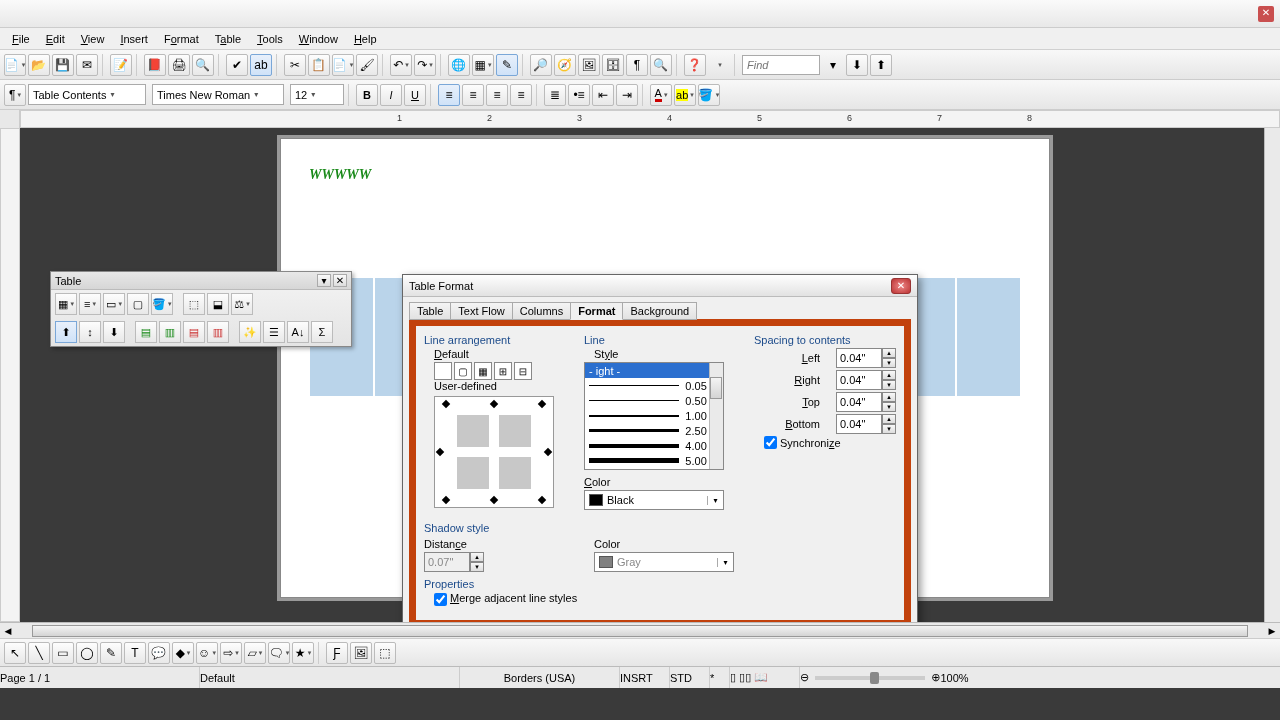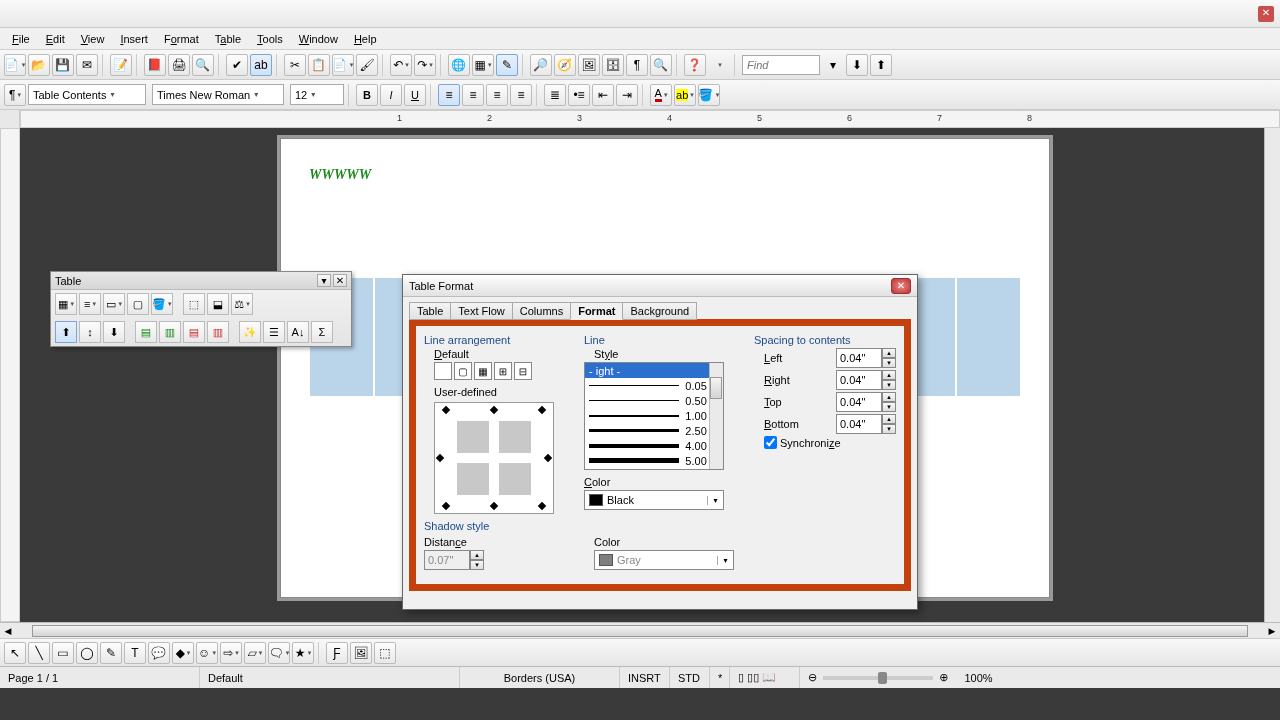--- a/index.html
+++ b/index.html
@@ -78,35 +78,35 @@
 .color-combo { display: flex; align-items: center; border: 1px solid #888; background: #fff; height: 20px; width: 140px; margin-top: 2px; }
 .color-combo .sw { width: 14px; height: 12px; margin: 0 4px; border: 1px solid #555; }
 .color-combo .dd { margin-left: auto; width: 16px; text-align: center; border-left: 1px solid #aaa; font-size: 8px; }
 
 .spin { display: inline-flex; align-items: center; margin-left: auto; }
 .spin input { width: 46px; height: 20px; border: 1px solid #888; padding: 0 3px; font-size: 11px; }
 .spin .ar { display: flex; flex-direction: column; }
 .spin .ar span { width: 14px; height: 10px; border: 1px solid #888; background: linear-gradient(#f8f8f8,#ddd); font-size: 7px; text-align: center; line-height: 8px; }
 
 .sprow { display: flex; align-items: center; margin: 2px 0 2px 10px; }
-.sprow label { width: 56px; }
+.sprow label { width: 56px; text-align: right; }
 
 .shadow-presets { display: flex; gap: 2px; margin-left: 10px; }
 .shadow-presets .preset.act { border: 2px solid #3b7dd8; }
 
 .btnrow { display: flex; justify-content: flex-end; gap: 8px; padding: 6px; }
 
 .hscroll { height: 16px; background: #eaeaea; border-top: 1px solid #bbb; display: flex; align-items: center; }
 .hscroll .thumb { height: 12px; flex: 1; margin: 0 16px; background: linear-gradient(#f4f4f4,#d4d4d4); border: 1px solid #999; position: relative; }
 .hscroll .arrow { width: 16px; text-align: center; font-size: 9px; }
 
 .drawbar { background: linear-gradient(#f8f8f8,#e6e6e6); height: 28px; display: flex; align-items: center; padding: 0 4px; gap: 2px; border-top: 1px solid #ccc; }
 
 .statusbar { background: #eaeaea; height: 22px; display: flex; align-items: center; border-top: 1px solid #bbb; font-size: 11px; }
-.statusbar .cell { padding: 0 8px; border-right: 1px solid #ccc; height: 100%; display: flex; align-items: center; }
+.statusbar .cell { padding: 0 0; border-right: 1px solid #ccc; height: 100%; display: flex; align-items: center; }
 .statusbar .spacer { flex: 1; }
 .zoom-slider { width: 110px; height: 4px; background: #ccc; position: relative; margin: 0 6px; }
 .zoom-slider .knob { position: absolute; top: -4px; left: 50%; width: 9px; height: 12px; background: #888; border-radius: 2px; }
 
 fieldset { border: none; padding: 0; margin: 0 0 6px 0; }
 input[type=checkbox] { vertical-align: middle; margin-right: 3px; }
 </style>
 </head>
 <body>
 
@@ -304,21 +304,21 @@
           <div class="col" style="flex:0 0 150px">
             <div class="group-label">Line arrangement</div>
             <div class="fieldlabel"><u>D</u>efault</div>
             <div class="preset-row">
               <div class="preset"></div>
               <div class="preset">▢</div>
               <div class="preset">▦</div>
               <div class="preset">⊞</div>
               <div class="preset">⊟</div>
             </div>
-            <div class="fieldlabel" style="margin-top:6px">User-defined</div>
+            <div class="fieldlabel" style="margin-top:0">User-defined</div>
             <div class="userdef">
               <div class="ud-dot" style="left:8px;top:4px"></div>
                 <div class="ud-dot" style="left:56px;top:4px"></div>
                 <div class="ud-dot" style="left:104px;top:4px"></div>
               <div class="ud-dot" style="left:8px;top:100px"></div>
                 <div class="ud-dot" style="left:56px;top:100px"></div>
                 <div class="ud-dot" style="left:104px;top:100px"></div>
               <div class="ud-dot" style="left:2px;top:52px"></div>
                 <div class="ud-dot" style="left:110px;top:52px"></div>
               <div class="ud-cell" style="left:22px;top:18px;width:32px;height:32px"></div>
@@ -412,21 +412,21 @@
                   </div>
                 </div>
             </div>
             <div class="sprow">
                 <input type="checkbox" checked="" style="">
                 <span>Synchroni<u>z</u>e</span>
               </div>
           </div>
         </div>
 
-        <fieldset style="margin-top:6px">
+        <fieldset style="margin-top:12px">
           <div class="group-label">Shadow style</div>
           <div class="row3">
             <div class="col" style="flex:0 0 160px">
               <div class="fieldlabel" style="margin-left:0">Distan<u>c</u>e</div>
               <div class="spin" style="margin-left:0">
                   <input disabled="" style="color: rgb(136, 136, 136);" value="0.07&quot;">
                   <div class="ar">
                     <span>▴</span>
                     <span>▾</span>
                   </div>
@@ -436,20 +436,24 @@
               <div class="fieldlabel" style="margin-left:0">Color</div>
               <div class="color-combo" style="width:140px">
                 <div class="sw" style="background:#808080"></div>
                 <span style="color:#888">Gray</span>
                 <div class="dd">▾</div>
               </div>
             </div>
           </div>
         </fieldset>
 
+        <fieldset>
+          <div class="group-label">Properties</div>
+          <div style="margin-left:10px"><input type="checkbox" checked="" style=""><span><u>M</u>erge adjacent line styles</span></div>
+        </fieldset>
       </div>
       <div class="btnrow">
         
         
         
         
       </div>
     </div>
 
   </div>

